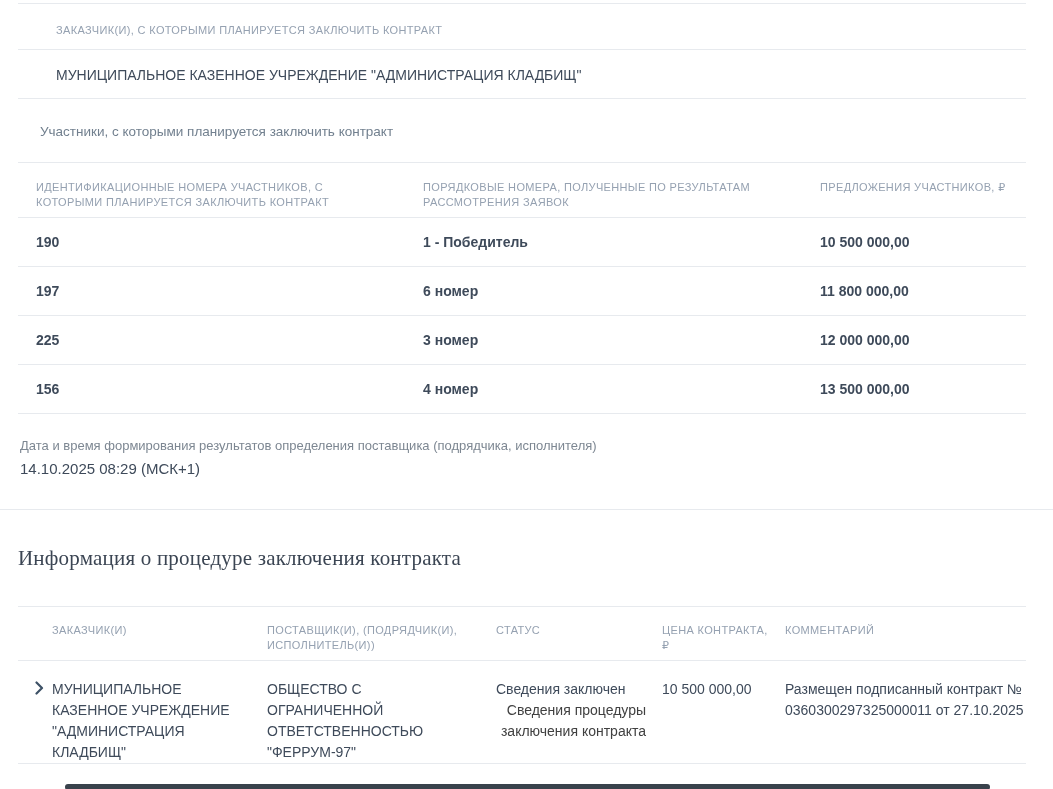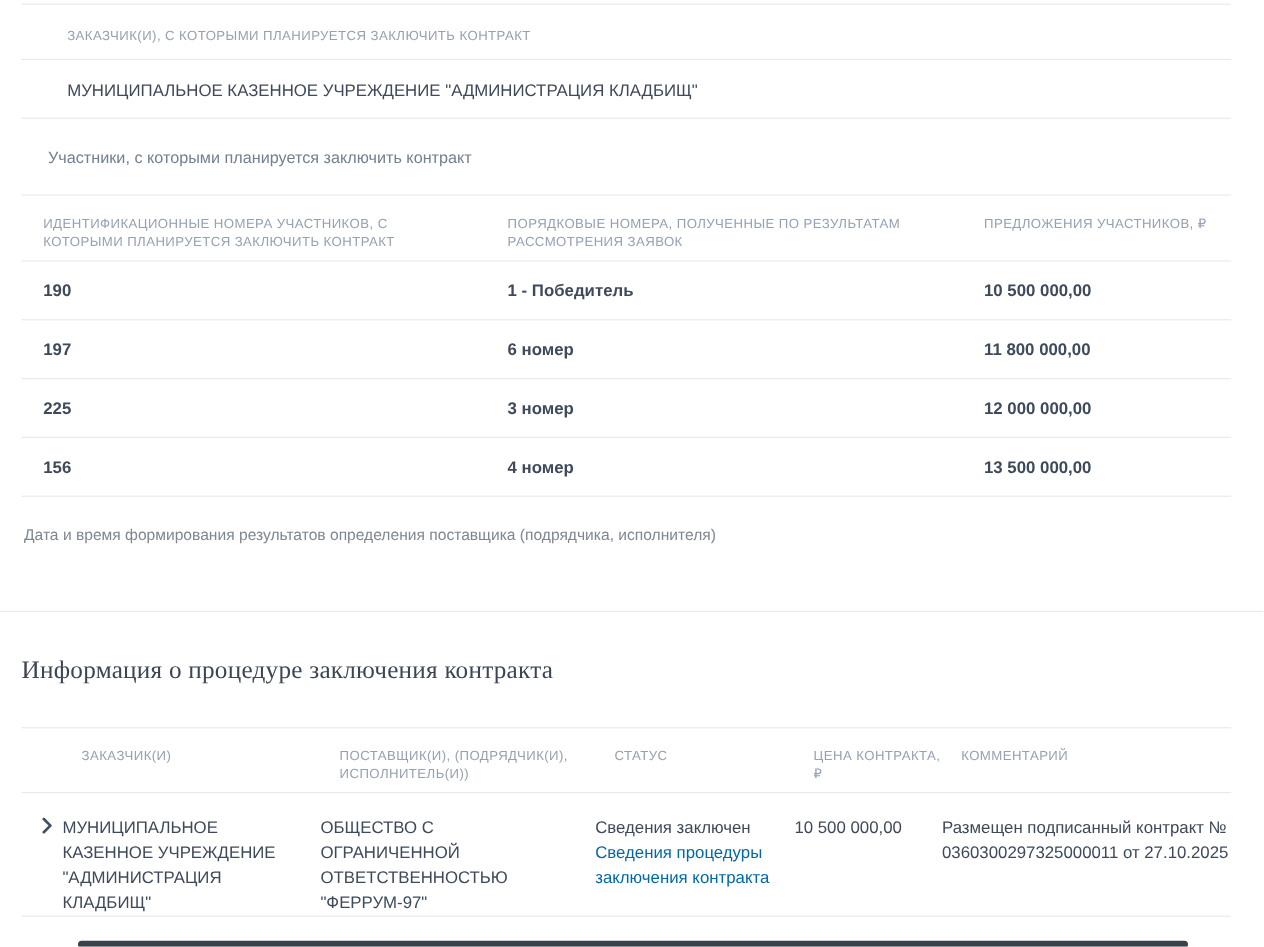--- a/index.html
+++ b/index.html
@@ -34,31 +34,31 @@
   .t1-c3 { flex:1 1 auto; }
 
   .date-band { height:95px; padding:24px 0 0 20px; }
   .date-label { font-size:13px; color:#7d8792; line-height:16px; }
   .date-value { margin-top:6px; font-size:15px; color:#3e4a5a; }
 
   .title-band { height:96px; padding:36px 0 0 18px;font-family:Liberation Serif, serif; }
   .section-title { font-size:21px; font-weight:400; color:#3b4553; letter-spacing:.2px; }
 
   
-  .t2-head { display:flex; height:53px; padding-top:16px;padding-left:16px; }
+  .t2-head { display:flex; height:53px; padding-top:16px; }
   .t2-row  { display:flex; height:102px; padding-top:18px; font-size:14px; line-height:21px; }
   .t2-c0 { flex:0 0 52px; padding-left:34px; }
   .t2-c1 { flex:0 0 215px; padding-right:20px; }
   .t2-c2 { flex:0 0 229px; padding-right:19px; }
   .t2-c3 { flex:0 0 166px; padding-right:16px; }
   .t2-c4 { flex:0 0 123px; padding-right:10px; }
   .t2-c5 { flex:1 1 auto; padding-right:8px; }
   .t2-head .micro { line-height:15px; }
 
-  a.proc-link { color:#0369a1; text-decoration:none; cursor:pointer; display:inline-block; }
+  a.proc-link { color:#404040; text-decoration:none; cursor:pointer; display:inline-block;text-align:right; }
   .chev { display:inline-block; margin-top:1px; cursor:pointer; }
 
   .bottom-band { position:relative; height:26px; }
   .scroll-thumb {
     position:absolute; left:65px; top:20px;
     width:925px; height:6px; border-radius:3px;
     background:#39424c;
   }
 </style>
 </head>
@@ -108,20 +108,21 @@
 
   <div class="t1-row">
     <div class="t1-c1">156</div>
     <div class="t1-c2">4 номер</div>
     <div class="t1-c3">13 500 000,00</div>
   </div>
   <div class="hr"></div>
 
   <div class="date-band">
     <div class="date-label">Дата и время формирования результатов определения поставщика (подрядчика, исполнителя)</div>
+    <div class="date-value">14.10.2025 08:29 (МСК+1)</div>
   </div>
 
   <div class="hr full"></div>
 
   <div class="title-band">
     <div class="section-title">Информация о процедуре заключения контракта</div>
   </div>
 
   <div class="hr"></div>
 

